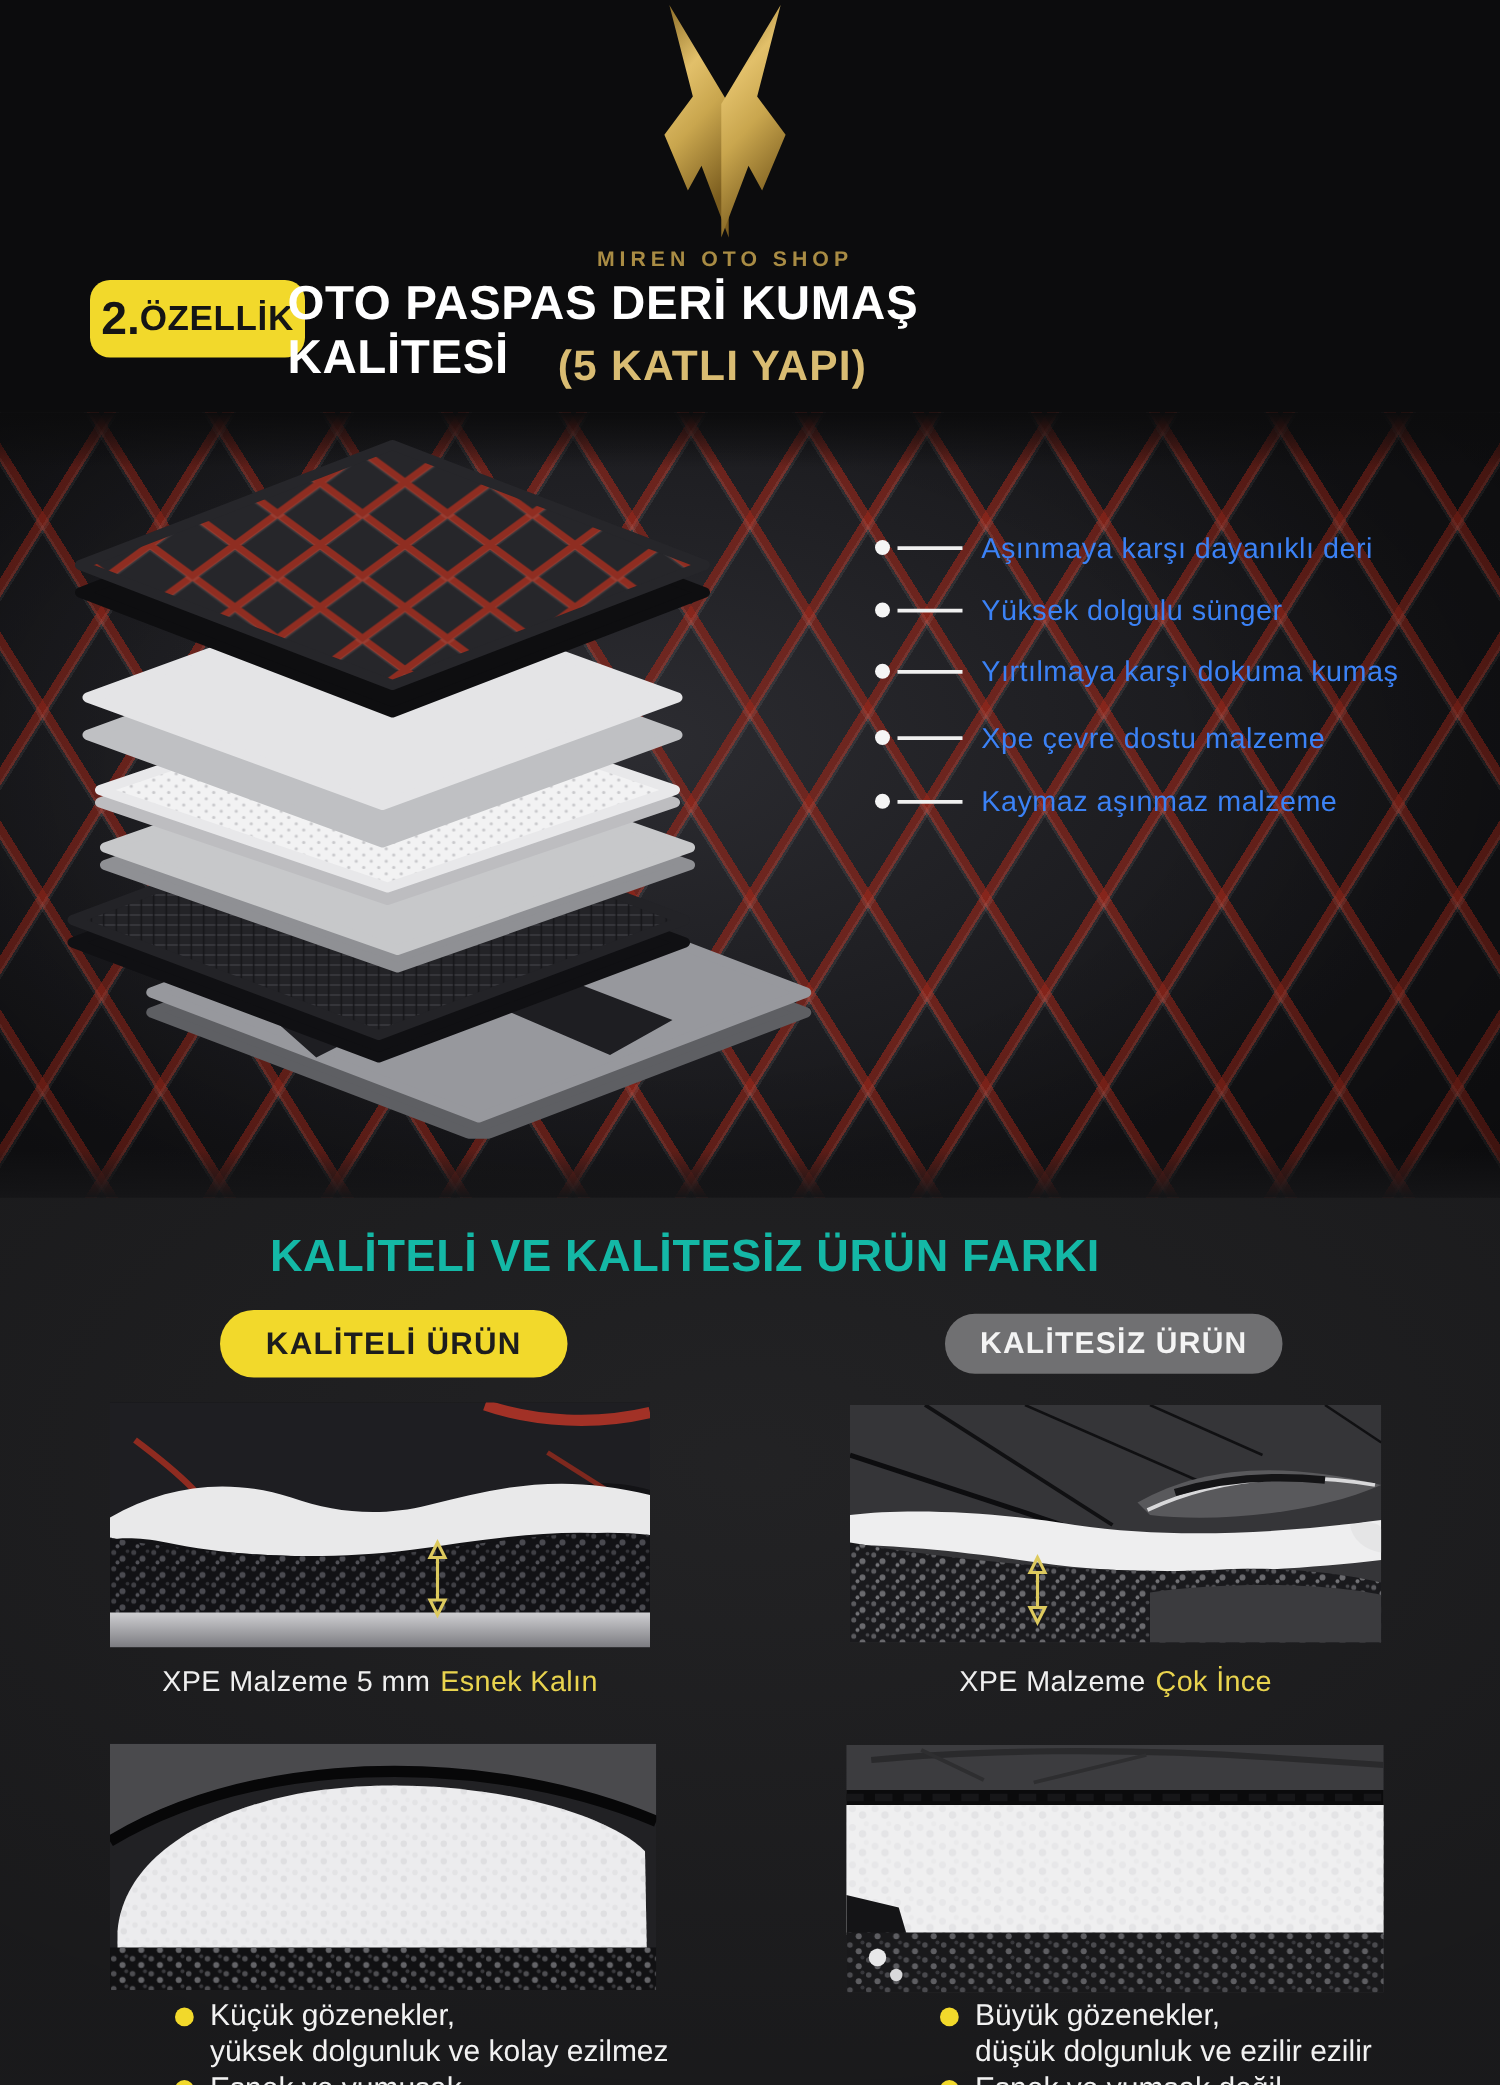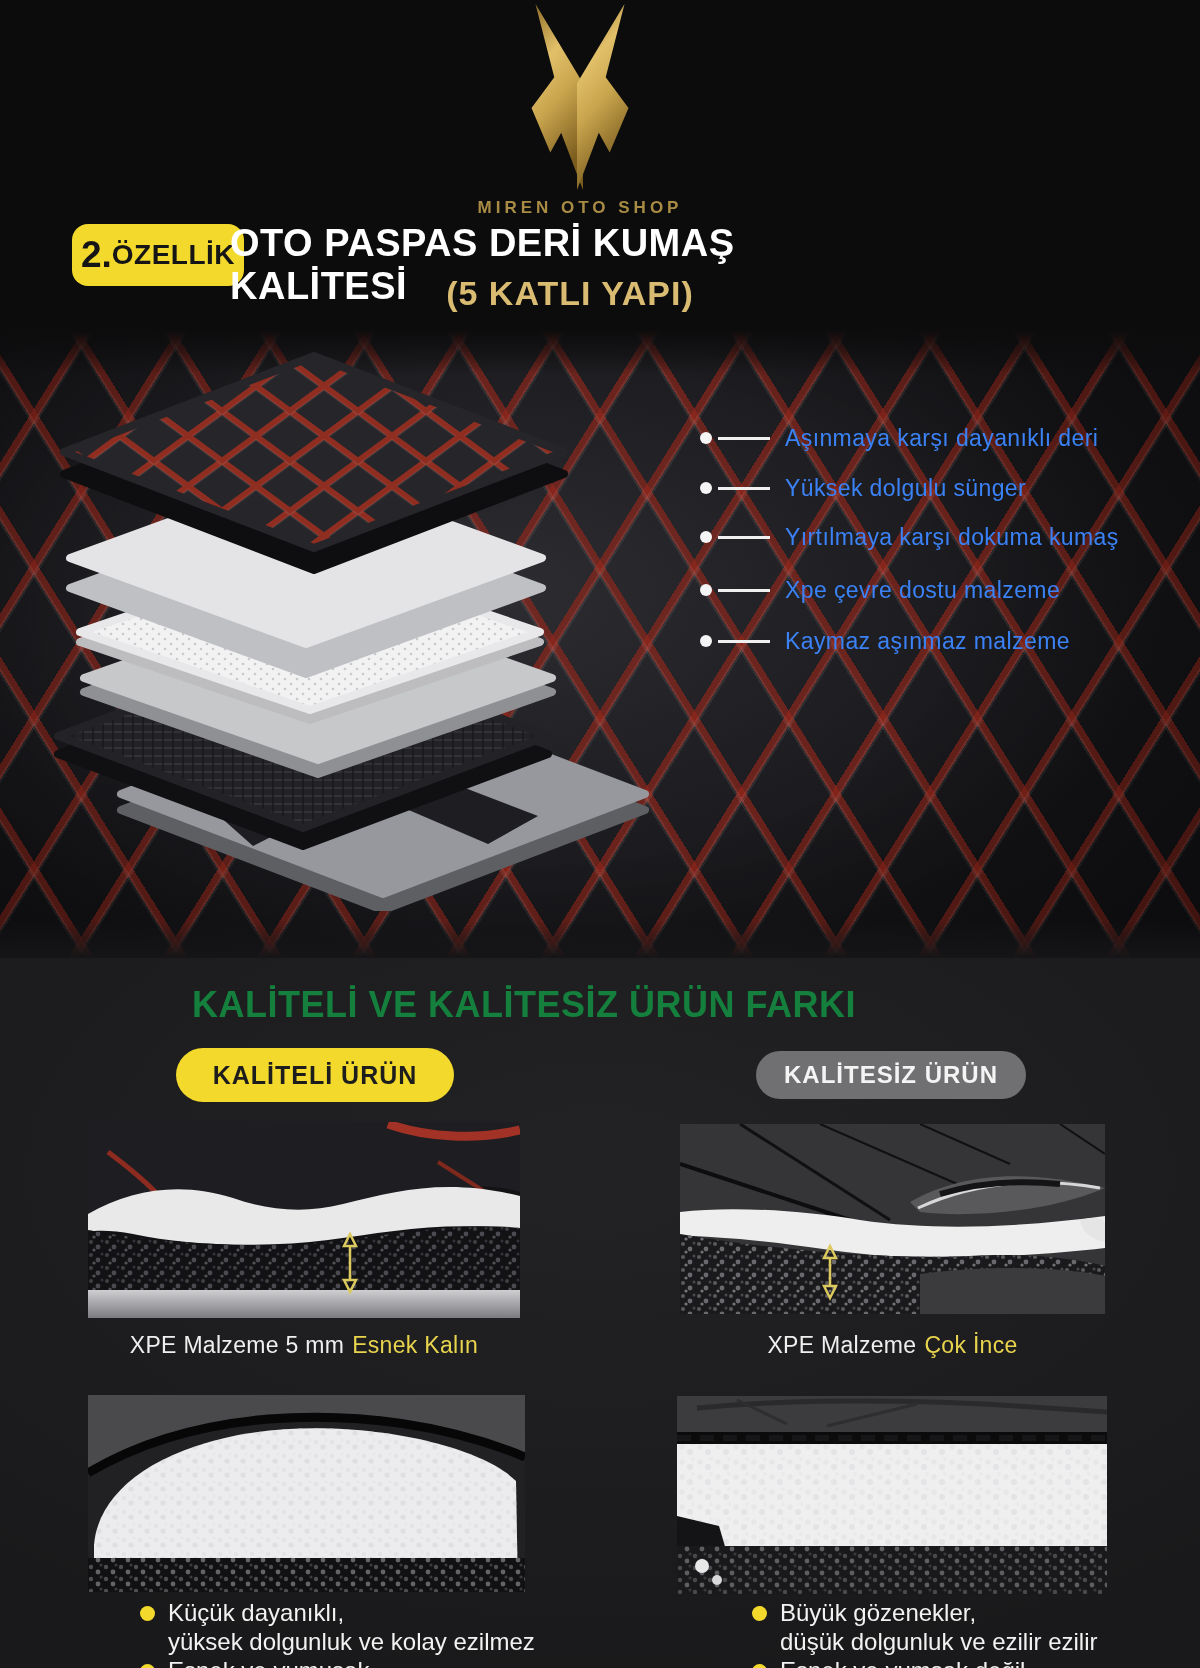--- a/index.html
+++ b/index.html
@@ -33,22 +33,22 @@
        radial-gradient(1000px 600px at 45% 45%, rgba(0,0,0,0) 40%, rgba(0,0,0,.55) 100%);}
   .layers-svg{position:absolute;left:18px;top:336px;width:660px;height:575px;}
   
   .callout{position:absolute;left:700px;display:flex;align-items:center;height:28px;}
   .callout .dot{width:12px;height:12px;border-radius:50%;background:#f5f5f5;flex:none;}
   .callout .ln{width:52px;height:3px;background:#f0f0f0;margin-left:6px;flex:none;}
   .callout .txt{margin-left:15px;color:#3b82f6;font-size:23px;letter-spacing:.4px;white-space:nowrap;}
   
   .lower{position:absolute;left:0;top:958px;width:1200px;height:710px;background:#1d1d1f;
      background-image:radial-gradient(900px 500px at 50% 30%,rgba(255,255,255,.025),rgba(0,0,0,.12));}
-  .section-title{position:absolute;left:0;top:984px;width:1048px;text-align:center;color:#15803d;
-     font-size:36px;font-weight:800;letter-spacing:.5px;}
+  .section-title{position:absolute;left:0;top:984px;width:1048px;text-align:center;color:#14b8a6;
+     font-size:36px;font-weight:800;letter-spacing:.5px;padding-left:24px;}
   .pill{position:absolute;display:flex;align-items:center;justify-content:center;letter-spacing:1px;}
   .pill.good{left:176px;top:1048px;width:278px;height:54px;border-radius:27px;background:#f2d92b;
      color:#1d1d1d;font-size:25px;font-weight:600;}
   .pill.bad{left:756px;top:1051px;width:270px;height:48px;border-radius:25px;background:#707072;
      color:#f4f4f4;font-size:24px;font-weight:600;}
   .comp-img{position:absolute;}
   .cap{position:absolute;text-align:center;font-size:23px;color:#efefef;letter-spacing:.3px;white-space:nowrap;}
   .cap .hl{color:#e9d44e;margin-left:8px;}
   .bullets{position:absolute;width:470px;}
   .b-item{display:flex;align-items:flex-start;}
@@ -279,21 +279,21 @@
     <rect y="150" width="430" height="48" fill="#19191b"></rect>
     <rect y="150" width="430" height="48" fill="url(#br-spk)"></rect>
     <circle cx="25" cy="170" r="7" fill="#e8e8e9"></circle>
       <circle cx="40" cy="184" r="5" fill="#d9d9db"></circle>
   </svg>
 
   <div class="bullets" style="left:140px;top:1598px">
     <div class="b-item">
       <span class="bdot"></span>
       <div class="btxt">
-        <span>Küçük dayanıklı,</span>
+        <span>Küçük gözenekler,</span>
         <span>yüksek dolgunluk ve kolay ezilmez</span>
       </div>
     </div>
     <div class="b-item">
       <span class="bdot"></span>
       <div class="btxt">
           <span>Esnek ve yumuşak</span>
         </div>
     </div>
   </div>

